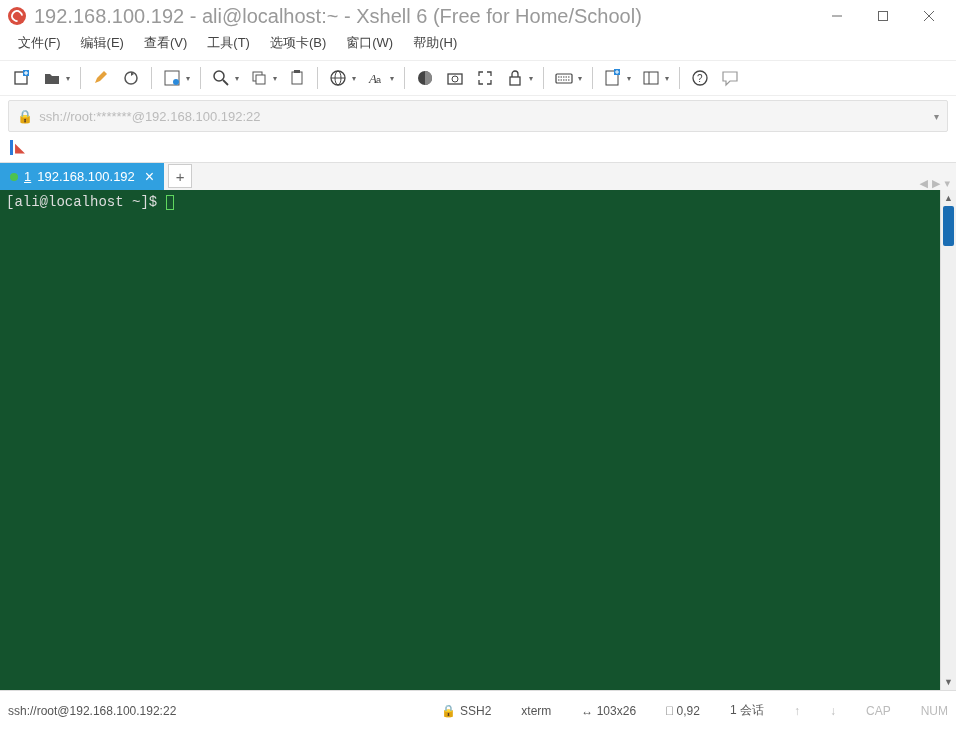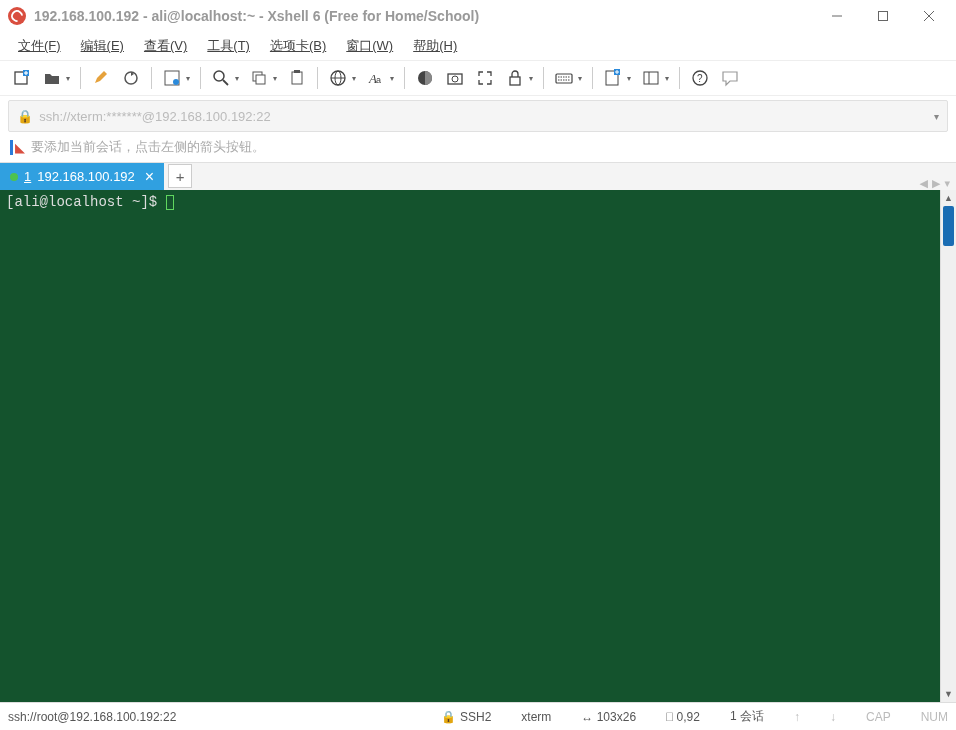--- a/index.html
+++ b/index.html
@@ -1,24 +1,24 @@
 <!DOCTYPE html>
 <html><head>
 <meta charset="utf-8">
 <style>
 * { box-sizing: border-box; margin: 0; padding: 0; }
 body { font-family: "Microsoft YaHei", "Segoe UI", sans-serif; font-size: 13px; width: 956px; height: 730px; overflow: hidden; background: #fff; display: flex; flex-direction: column; }
 .titlebar { height: 32px; display: flex; align-items: center; padding: 0 4px 0 8px; background: #fff; color: #999; }
 .titlebar .app-icon { width: 18px; height: 18px; background: #d94e3f; border-radius: 50%; position: relative; margin-right: 8px; }
 .titlebar .app-icon::after { content: ''; position: absolute; top: 3px; left: 3px; width: 8px; height: 8px; border: 2px solid #fff; border-radius: 50%; border-right-color: transparent; transform: rotate(40deg); }
-.titlebar .title-text { flex: 1; font-size: 14px; font-weight: bold; }
+.titlebar .title-text { flex: 1; font-size: 20px; }
 .win-controls { display: flex; gap: 0; }
 .win-btn { width: 46px; height: 30px; display: flex; align-items: center; justify-content: center; color: #888; }
 .win-btn svg { width: 12px; height: 12px; stroke: #666; stroke-width: 1; fill: none; }
-.menubar { height: 28px; display: flex; align-items: center; padding: 0 12px; gap: 8px; color: #444; font-size: 13px; text-decoration: underline; }
+.menubar { height: 28px; display: flex; align-items: flex-start; padding: 0 12px; gap: 8px; color: #444; font-size: 13px; }
 .menubar span { padding: 2px 6px; }
 .toolbar { height: 36px; display: flex; align-items: center; padding: 0 8px; gap: 2px; border-top: 1px solid #eee; border-bottom: 1px solid #eee; }
 .tb-btn { width: 28px; height: 28px; display: flex; align-items: center; justify-content: center; position: relative; }
 .tb-btn svg { width: 18px; height: 18px; }
 .tb-sep { width: 1px; height: 22px; background: #ccc; margin: 0 4px; }
 .tb-drop { width: 8px; font-size: 8px; color: #666; margin-left: -2px; }
 .addrbar { height: 32px; margin: 4px 8px 0 8px; background: #f5f5f5; border: 1px solid #e0e0e0; border-radius: 2px; display: flex; align-items: center; padding: 0 8px; gap: 6px; color: #bbb; font-size: 13px; }
 .addrbar .lock { color: #d4a94e; }
 .addrbar .arrow { margin-left: auto; color: #888; font-size: 10px; }
 .hintbar { height: 30px; display: flex; align-items: center; padding: 0 10px; gap: 6px; color: #aaa; font-size: 13px; }
@@ -30,21 +30,21 @@
 .tab .close-x { margin-left: 4px; font-size: 16px; }
 .tab-add { width: 24px; height: 24px; background: #fff; border: 1px solid #ccc; margin: 0 0 2px 4px; display: flex; align-items: center; justify-content: center; color: #666; font-size: 15px; }
 .tab-nav { margin-left: auto; display: flex; align-items: center; gap: 4px; padding-right: 6px; color: #bbb; font-size: 11px; }
 .terminal-wrap { flex: 1; display: flex; min-height: 0; }
 .terminal { flex: 1; background: #14532d; color: #ddd; font-family: Consolas, "Courier New", monospace; font-size: 14px; padding: 4px 6px; position: relative; }
 .prompt-line { white-space: pre; }
 .cursor { display: inline-block; width: 8px; height: 15px; border: 1px solid #5fd75f; vertical-align: text-bottom; }
 .vscroll { width: 16px; background: #f0f0f0; position: relative; border-left: 1px solid #ddd; }
 .vscroll .up, .vscroll .down { height: 16px; display:flex; align-items:center; justify-content:center; font-size:9px; color:#666; }
 .vscroll .thumb { position: absolute; top: 16px; left: 2px; right: 2px; height: 40px; background: #1a6db3; border-radius: 2px; }
-.statusbar { height: 28px; border-top: 1px solid #ddd; display: flex; align-items: center; padding: 0 8px; font-size: 12px; color: #555; gap: 12px; }
+.statusbar { height: 40px; border-top: 1px solid #ddd; display: flex; align-items: center; padding: 0 8px; font-size: 12px; color: #555; gap: 12px; }
 .statusbar .right { margin-left: auto; display: flex; align-items: center; gap: 30px; }
 .statusbar .lock2 { color: #d4a94e; }
 .statusbar .caps { color: #bbb; }
 </style>
 </head>
 <body>
 
 <div class="titlebar">
   <div class="app-icon"></div>
   <div class="title-text">192.168.100.192 - ali@localhost:~ - Xshell 6 (Free for Home/School)</div>
@@ -210,27 +210,26 @@
     </div>
   <div class="tb-btn">
       <svg viewBox="0 0 18 18">
         <path d="M2 3 L16 3 L16 12 L9 12 L5 16 L5 12 L2 12 Z" fill="none" stroke="#999" stroke-width="1.2"></path>
       </svg>
     </div>
 </div>
 
 <div class="addrbar">
   <span class="lock">🔒</span>
-  <span>ssh://xterm:*******@192.168.100.192:22</span>
+  <span>ssh://root:*******@192.168.100.192:22</span>
   <span class="arrow">▾</span>
 </div>
 
 <div class="hintbar">
   <span class="flag">◣</span>
-  <span>要添加当前会话，点击左侧的箭头按钮。</span>
 </div>
 
 <div class="tabstrip">
   <div class="tab">
     <span class="dot"></span>
     <span class="num">1</span>
     <span>192.168.100.192</span>
     <span class="close-x">×</span>
   </div>
   <div class="tab-add">+</div>

